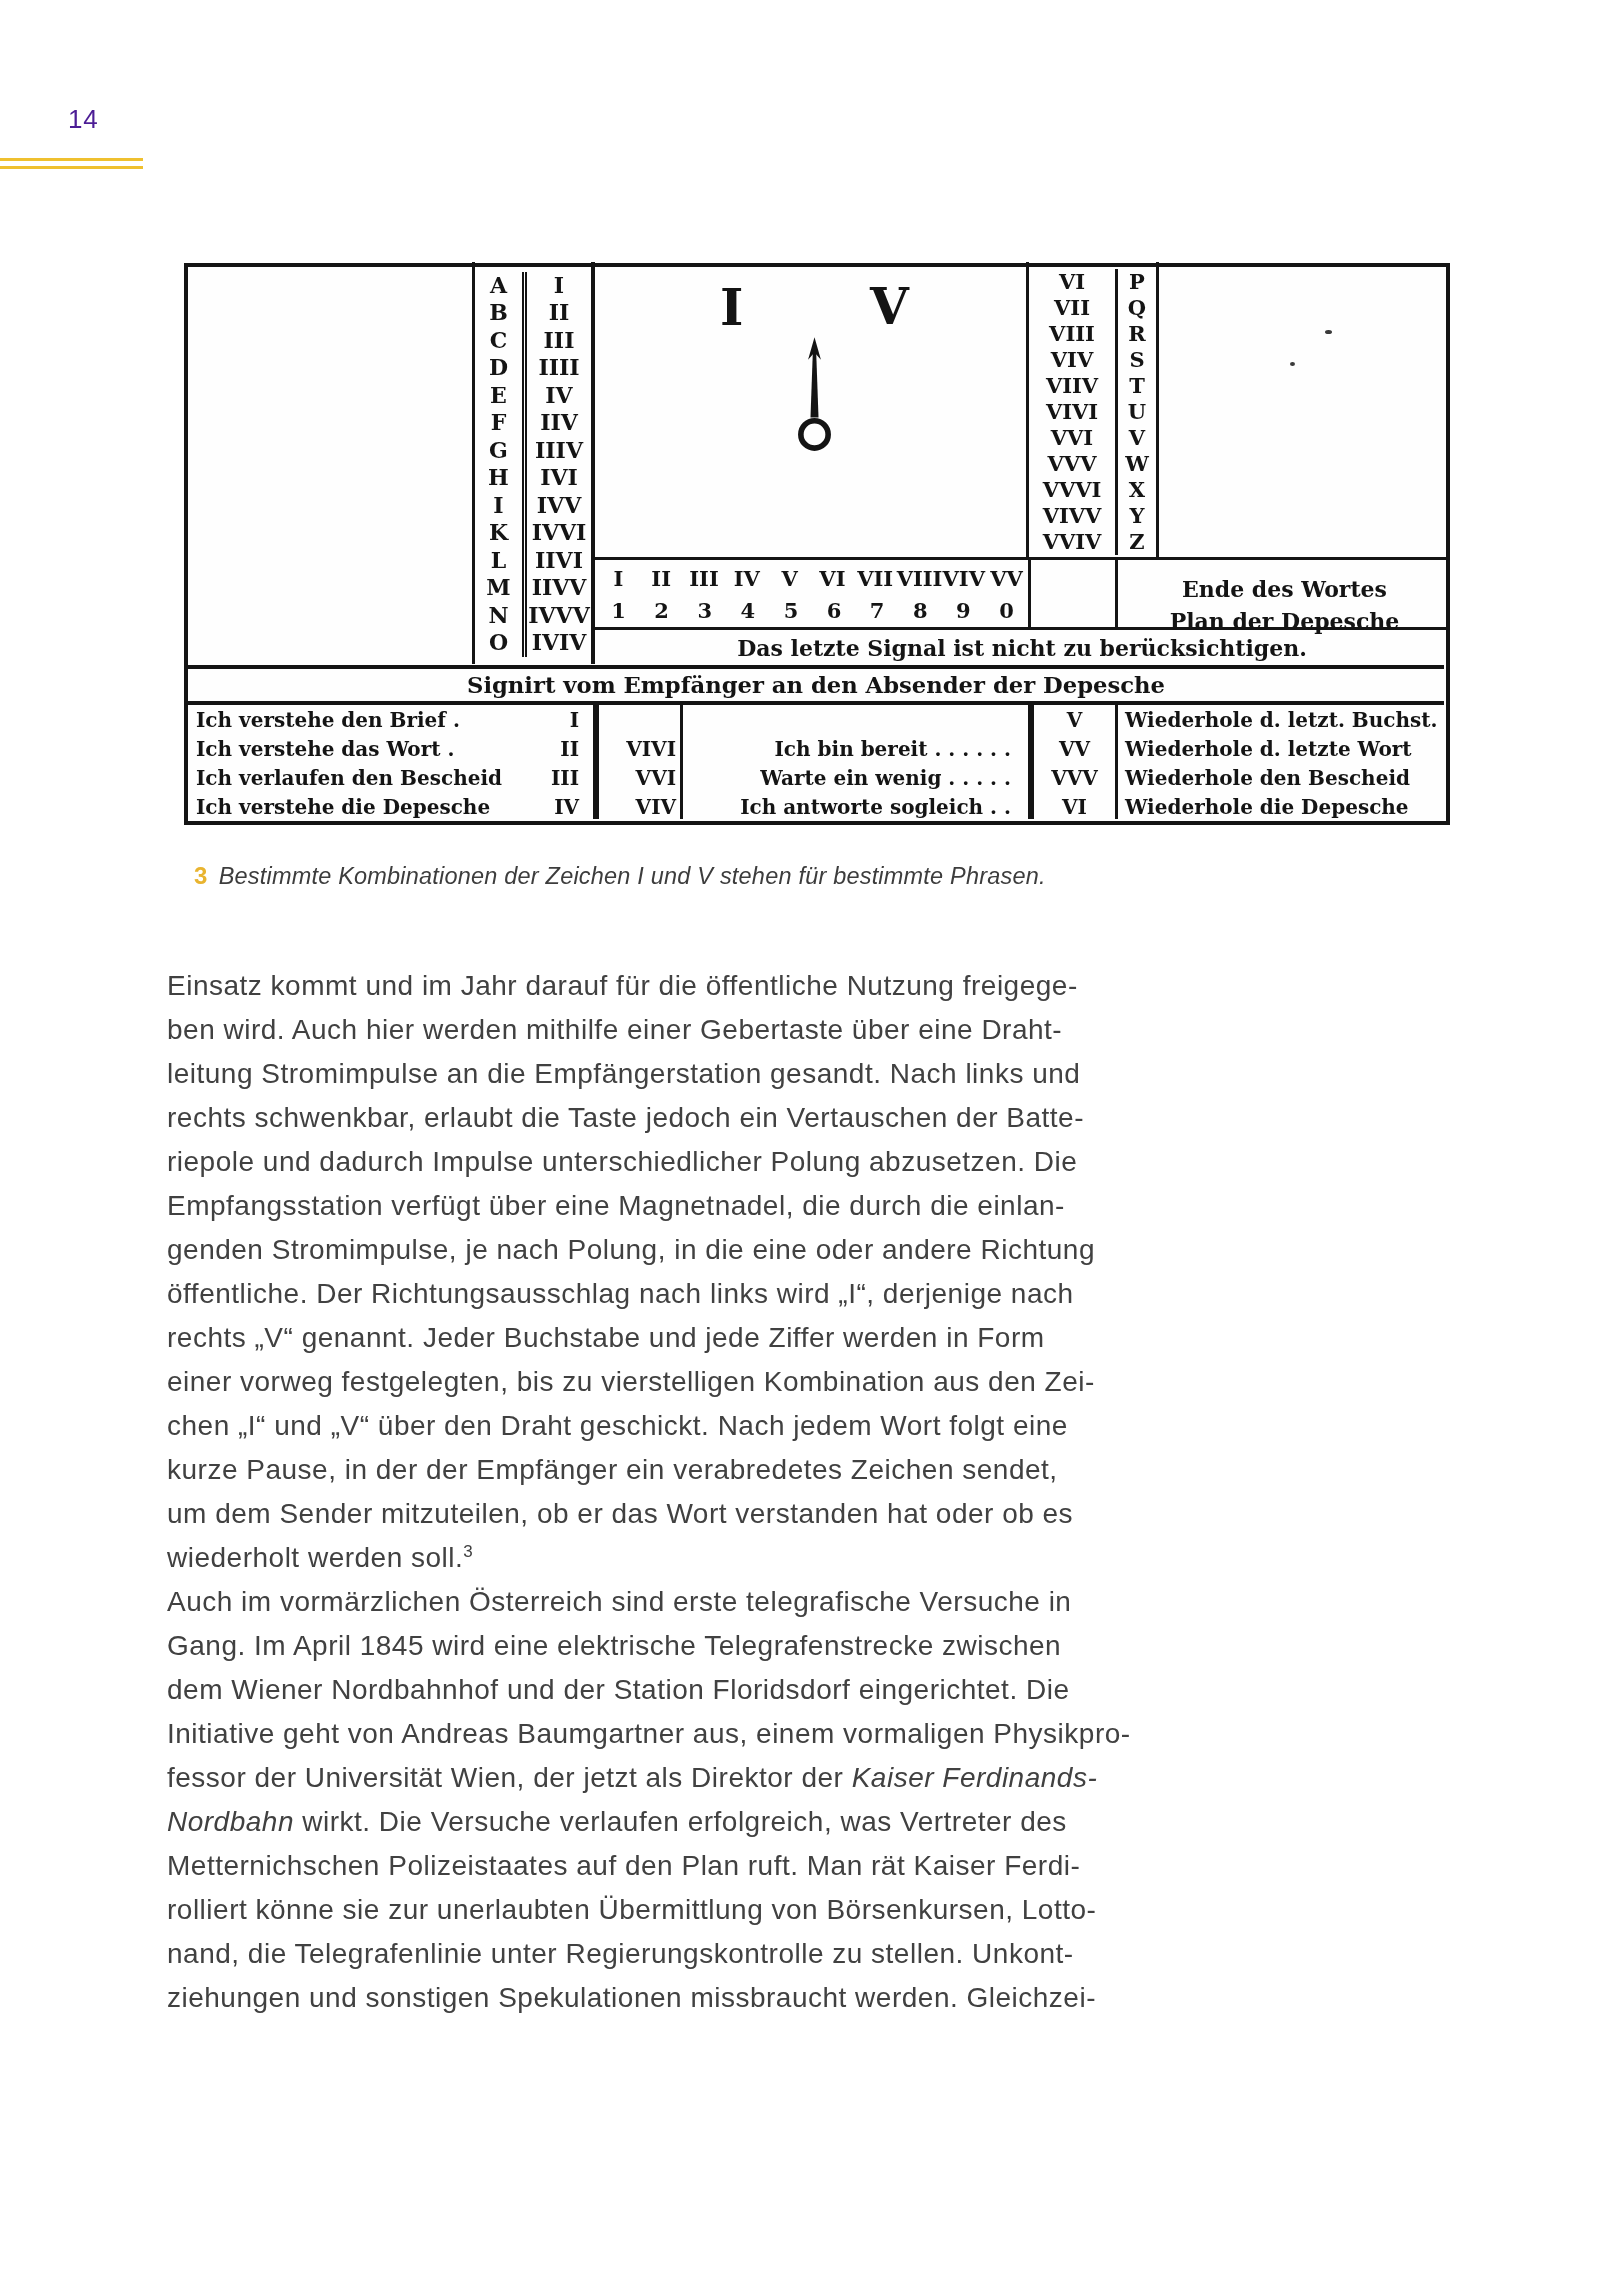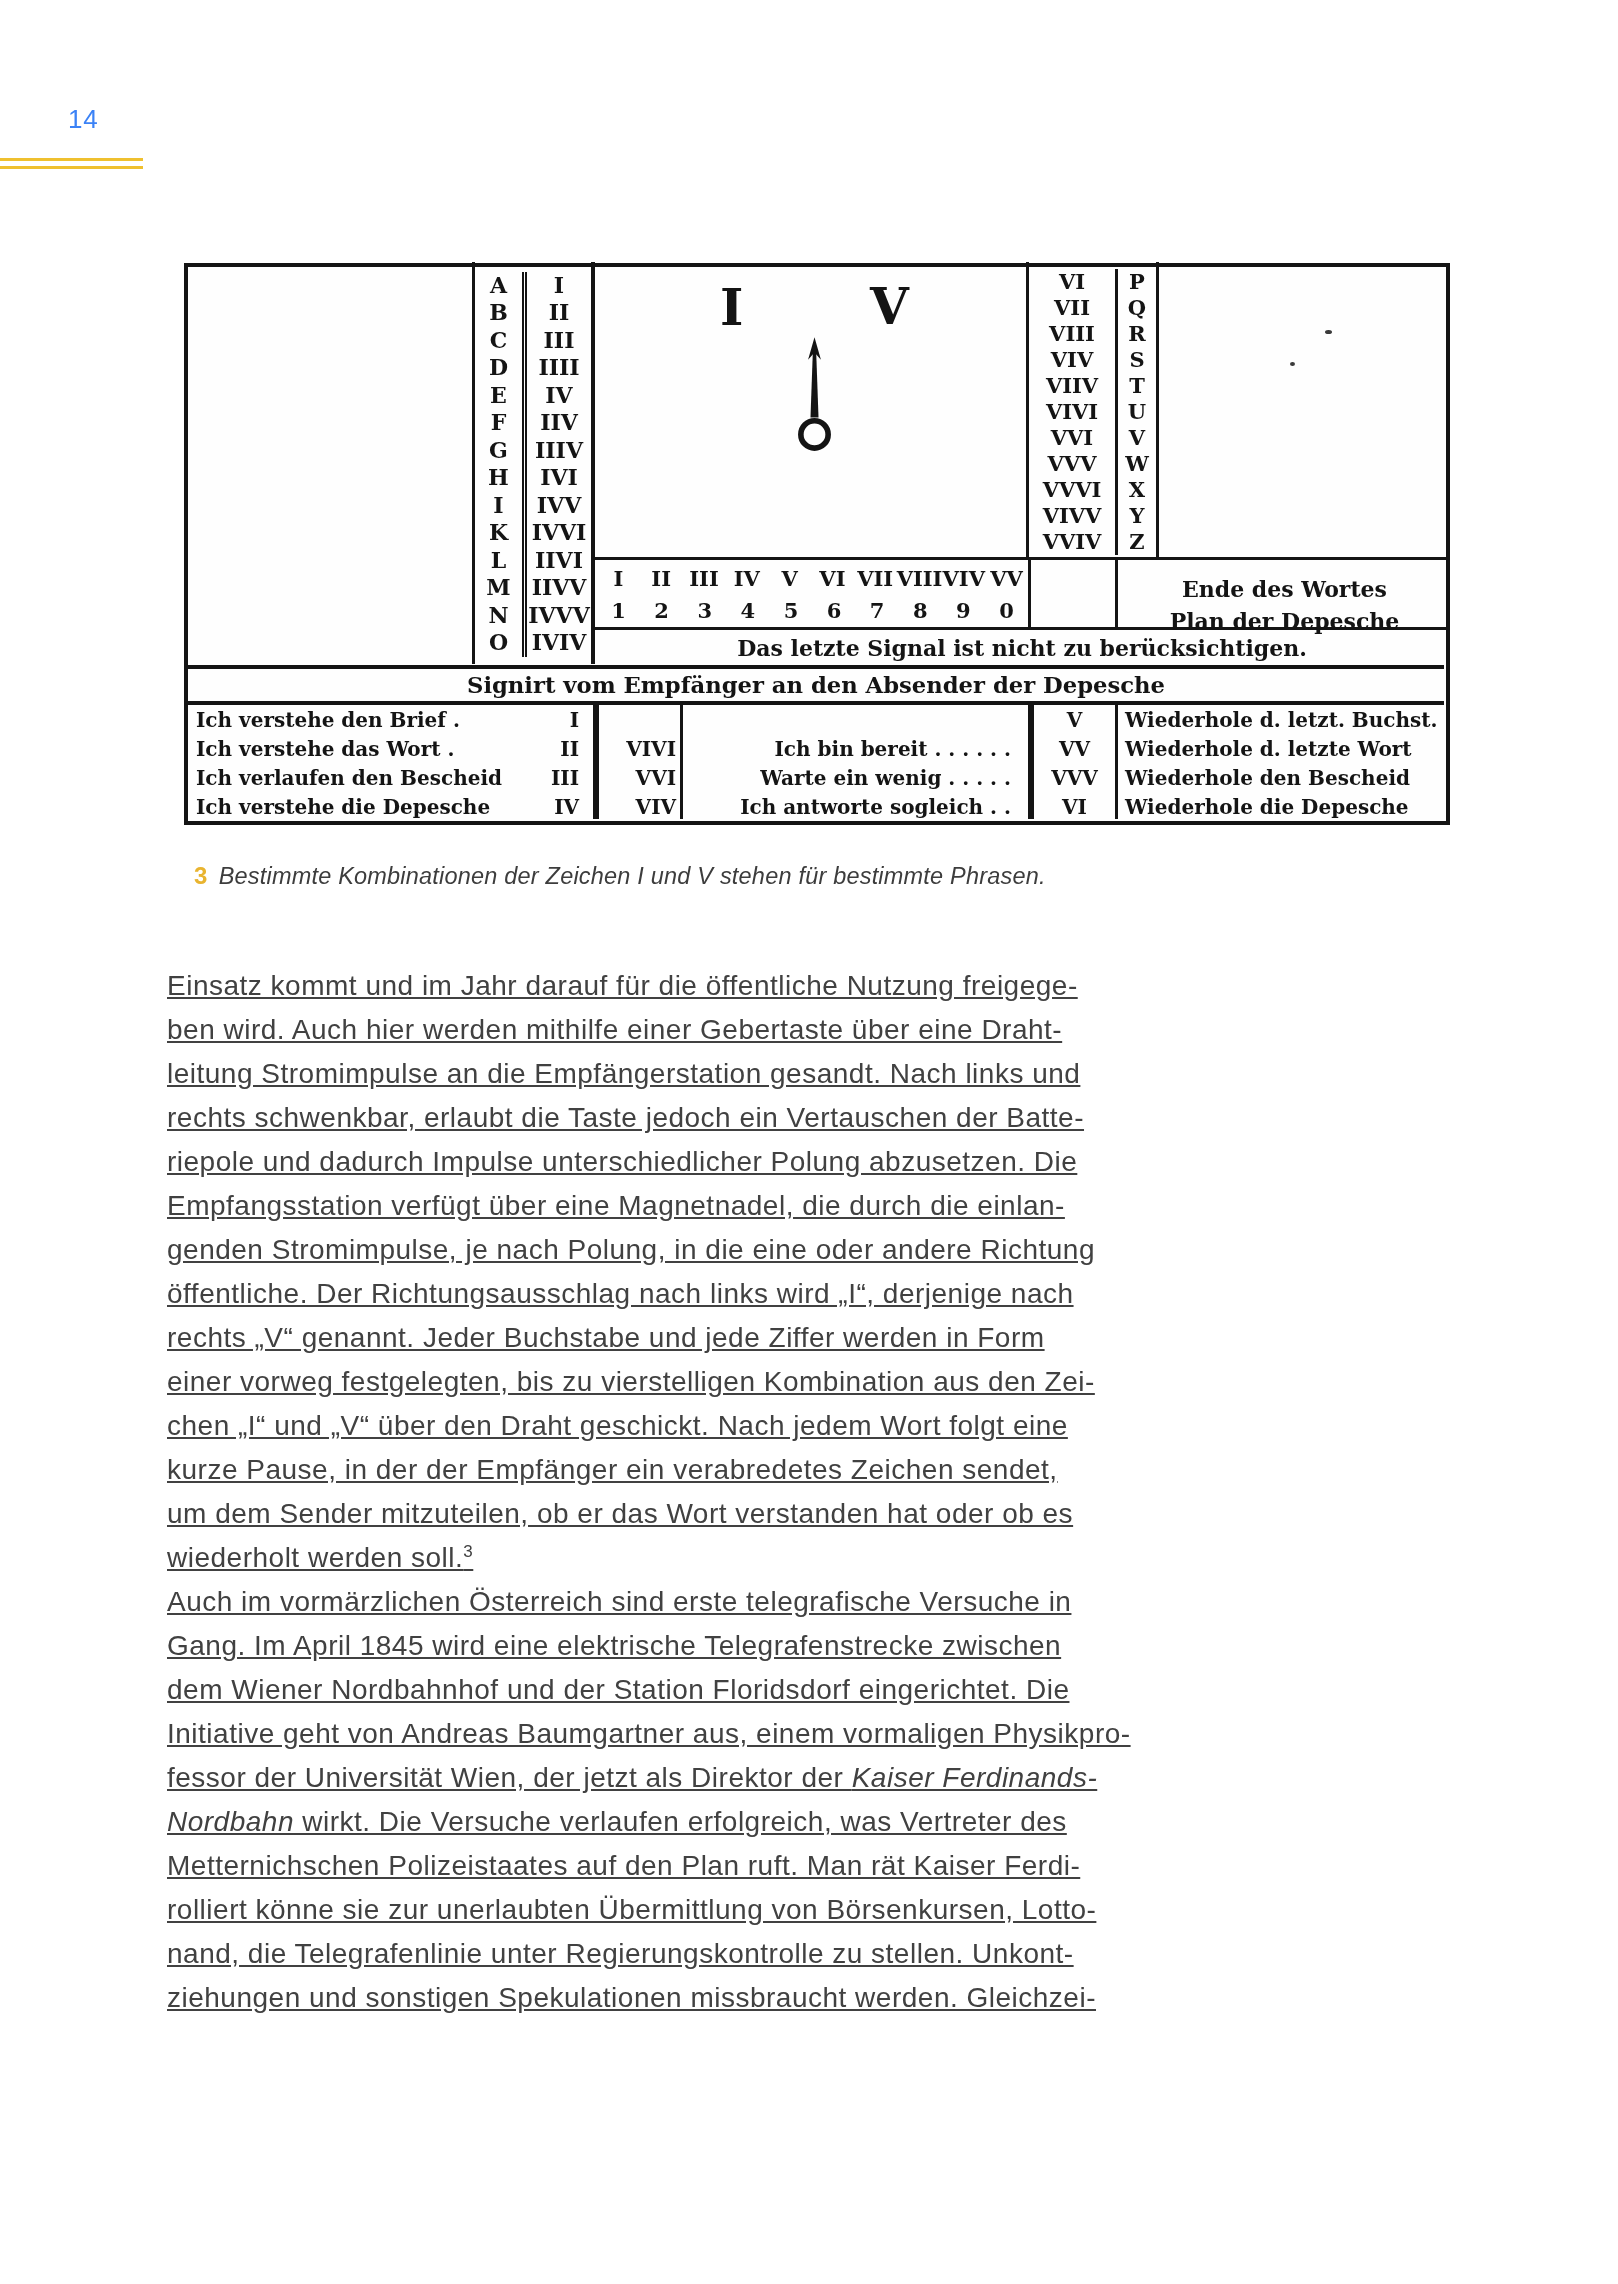--- a/index.html
+++ b/index.html
@@ -1,21 +1,21 @@
 <!DOCTYPE html>
 <html style="font-size:13px"><head>
 <meta charset="utf-8">
 <style>
   html,body{margin:0;padding:0;}
   body{
     width:1618px;height:2284px;position:relative;background:#ffffff;
     font-family:"Liberation Sans",sans-serif;overflow:hidden;
   }
   
-  .pagenum{position:absolute;left:68px;top:104px;font-size:26px;color:#3b82f6;letter-spacing:0.8px;text-align:right;}
+  .pagenum{position:absolute;left:68px;top:104px;font-size:26px;color:#4c1d95;letter-spacing:0.8px;text-align:right;}
   .headrule{position:absolute;left:0;top:158px;width:143px;height:10.5px;box-sizing:border-box;
     border-top:3.2px solid #EFC02F;border-bottom:3.2px solid #EFC02F;}
   
   .figure{position:absolute;left:184px;top:263px;width:1266px;height:562px;box-sizing:border-box;
     border:4.9px solid #141414;background:#fefefe;color:#141414;
     font-family:"DejaVu Serif",serif;font-weight:700;}
   .figure *{box-sizing:border-box;}
   .abs{position:absolute;}
   .vline{position:absolute;background:#141414;}
   .hline{position:absolute;background:#141414;}
@@ -52,21 +52,21 @@
   .c-phrases2{left:487px;width:336px;text-align:right;}
   .c-codes3{left:851px;width:71px;text-align:center;}
   .c-phrases3{left:937px;width:322px;text-align:left;}
   .speck{position:absolute;background:#3a3a3a;border-radius:50%;}
   
   .caption{position:absolute;left:166px;top:862px;width:1214px;font-size:23.5px;color:#3d3d3d;margin-left:28px;}
   .caption .capnum{color:#E9B42F;font-weight:bold;font-style:normal;margin-right:11.3px;font-size:24px;}
   .caption .captext{font-style:italic;letter-spacing:0.2px;}
   
   .bodytext{position:absolute;left:167px;top:964px;width:1125px;color:#414141;
-    font-size:28px;line-height:44px;letter-spacing:0.5px;text-decoration:underline;}
+    font-size:28px;line-height:44px;letter-spacing:0.5px;}
   .bodyline{white-space:nowrap;}
   .bodyline .it{font-style:italic;}
   .bodyline .sup{font-size:17px;vertical-align:super;line-height:0;}
 </style>
 </head>
 <body>
 
 <div class="pagenum">14</div>
 <div class="headrule"></div>
 

